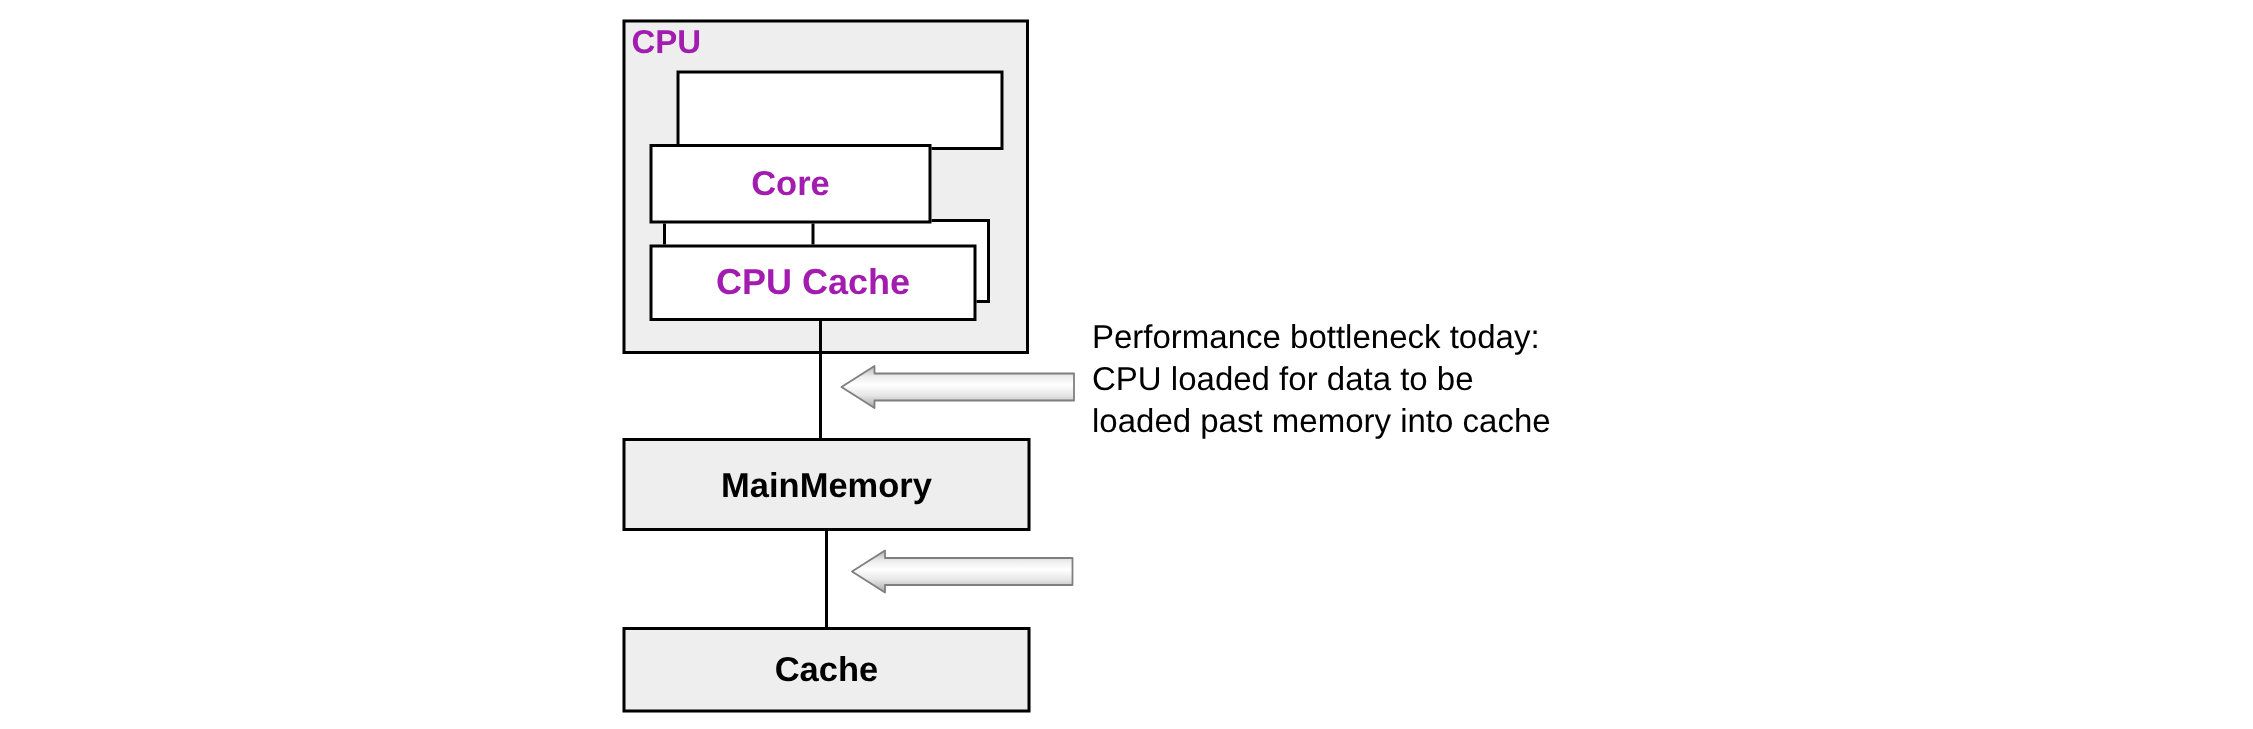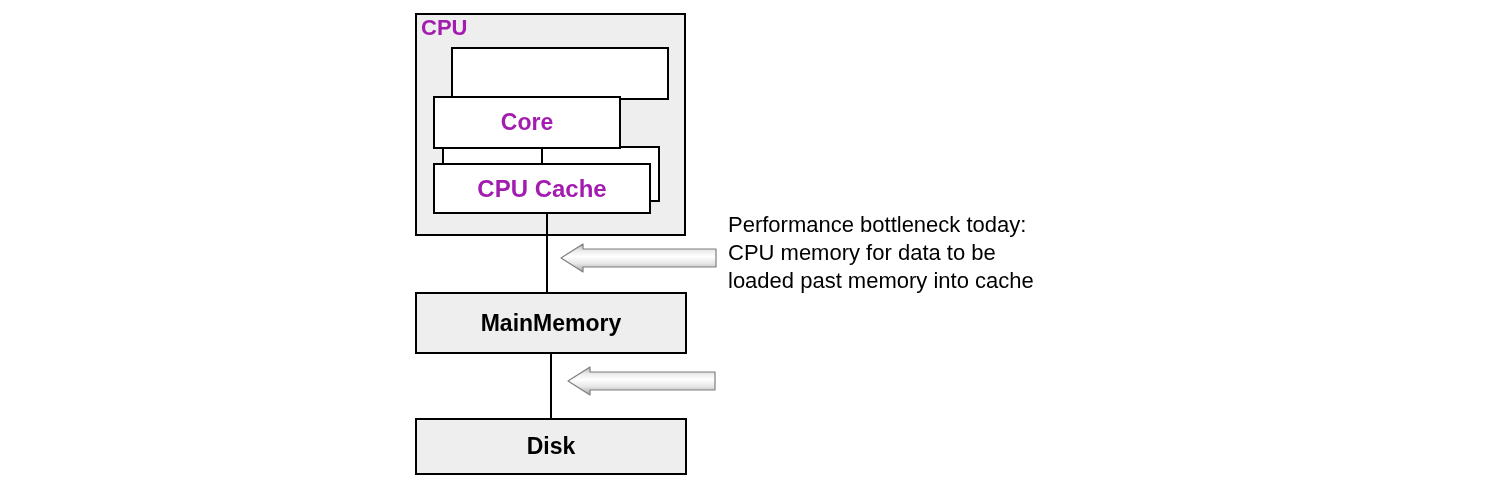--- a/index.html
+++ b/index.html
@@ -88,21 +88,21 @@
   <div id="core-box" class="abs white-box box-label">
     <span>Core</span>
   </div>
   <div id="memory-box" class="abs gray-box centered-label">
     <span>MainMemory</span>
   </div>
   <div id="cache-box" class="abs white-box box-label">
     <span>CPU Cache</span>
   </div>
   <div id="disk-box" class="abs gray-box centered-label">
-    <span>Disk</span>
+    <span>Cache</span>
   </div>
 
   <svg id="arrow-1" class="abs" width="158" height="30" viewBox="0 0 158 30">
     <defs>
       <linearGradient id="arrowGrad1" x1="0" y1="0" x2="0" y2="1">
         <stop offset="0%" stop-color="#b4b4b4"></stop>
         <stop offset="25%" stop-color="#ededed"></stop>
         <stop offset="45%" stop-color="#ffffff"></stop>
         <stop offset="70%" stop-color="#e6e6e6"></stop>
         <stop offset="100%" stop-color="#a6a6a6"></stop>
@@ -119,20 +119,20 @@
         <stop offset="45%" stop-color="#ffffff"></stop>
         <stop offset="70%" stop-color="#e6e6e6"></stop>
         <stop offset="100%" stop-color="#a6a6a6"></stop>
       </linearGradient>
     </defs>
     <polygon points="1,15 23,1 23,6 148,6 148,24 23,24 23,29" fill="url(#arrowGrad2)" stroke="#7f7f7f" stroke-width="1.2" stroke-linejoin="round"></polygon>
   </svg>
 
   <div id="note-1" class="abs note">
     <div>Performance bottleneck today:</div>
-    <div>CPU memory for data to be</div>
+    <div>CPU loaded for data to be</div>
     <div>loaded past memory into cache</div>
   </div>
 
   <div id="note-2" class="abs note">
   </div>
 
 </div>
 
 </body></html>

